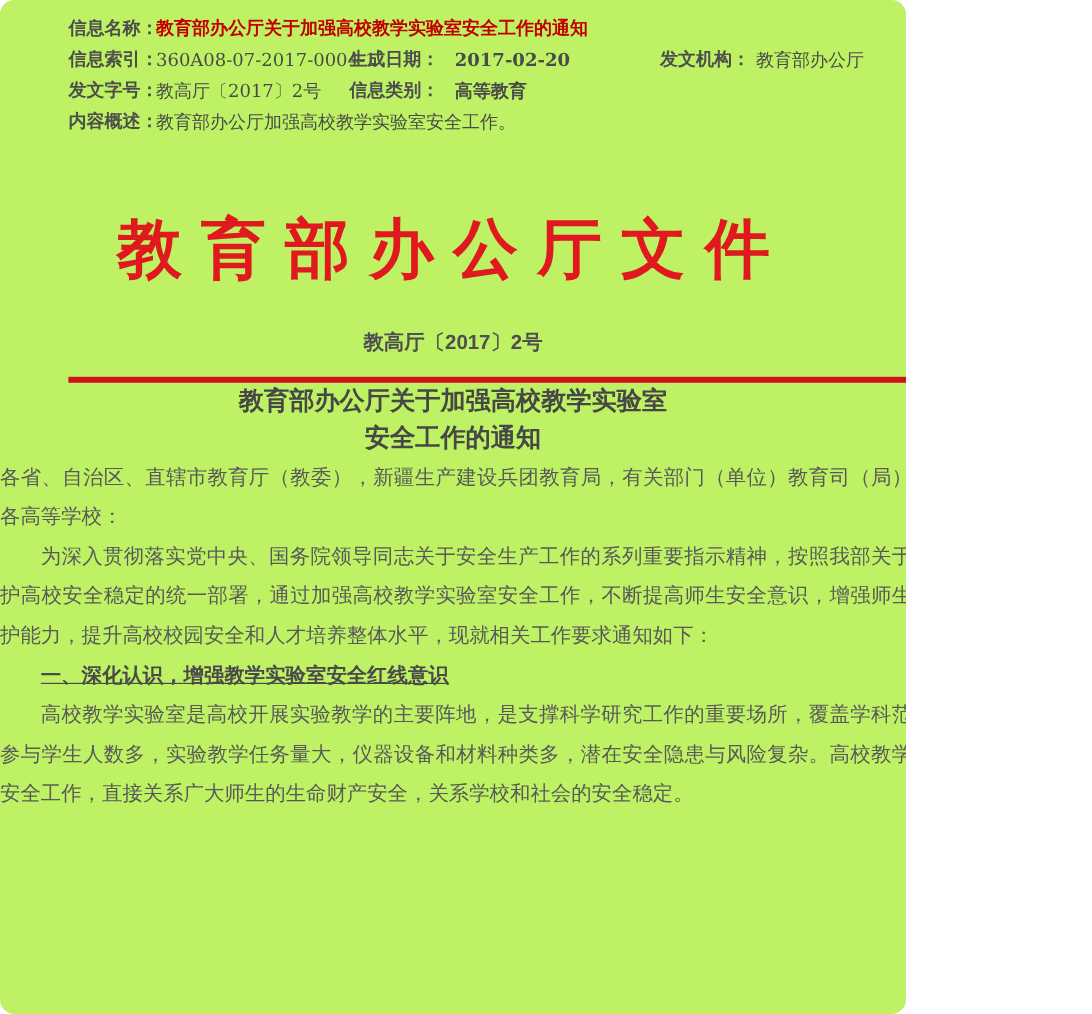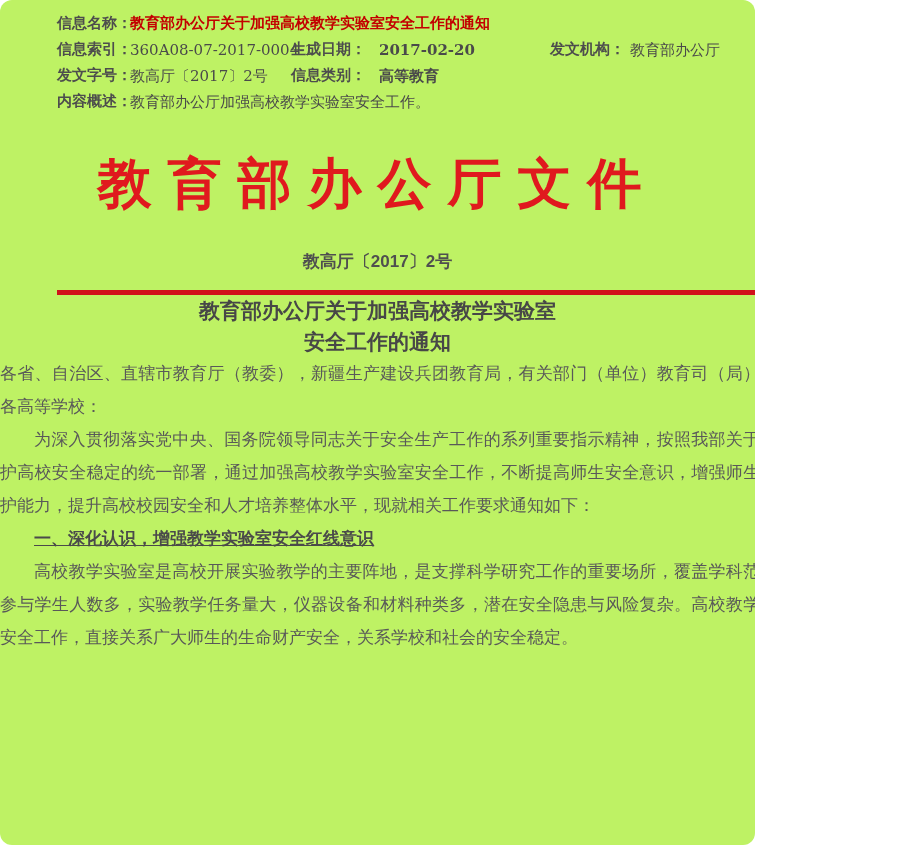--- a/index.html
+++ b/index.html
@@ -26,21 +26,21 @@
   .v3 { left: 573px; }
   .m-value.red-title {
     color: #c30000;
     font-weight: bold;
     font-family: "Liberation Sans", "DejaVu Sans", sans-serif;
     top: 0;
   }
 
   
   .letterhead-title {
-    margin-top: 32px;
+    margin-top: 56px;
     text-align: center;
     font-family: "DejaVu Serif", "Liberation Serif", serif;
     font-weight: bold;
     font-size: 54px;
     line-height: 1.25;
     letter-spacing: 16px;
     color: #e0191e;
     white-space: nowrap;
   }
   .doc-number {

